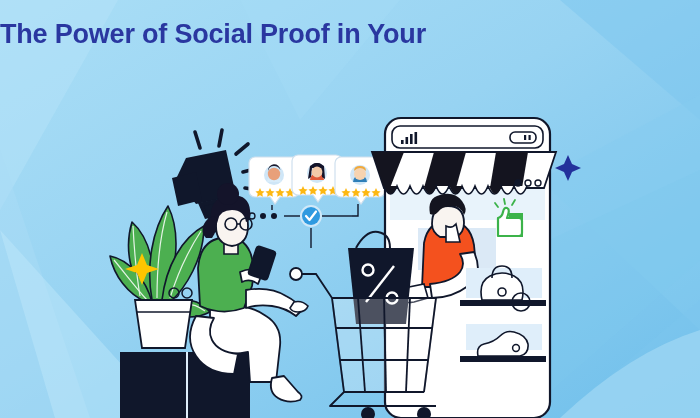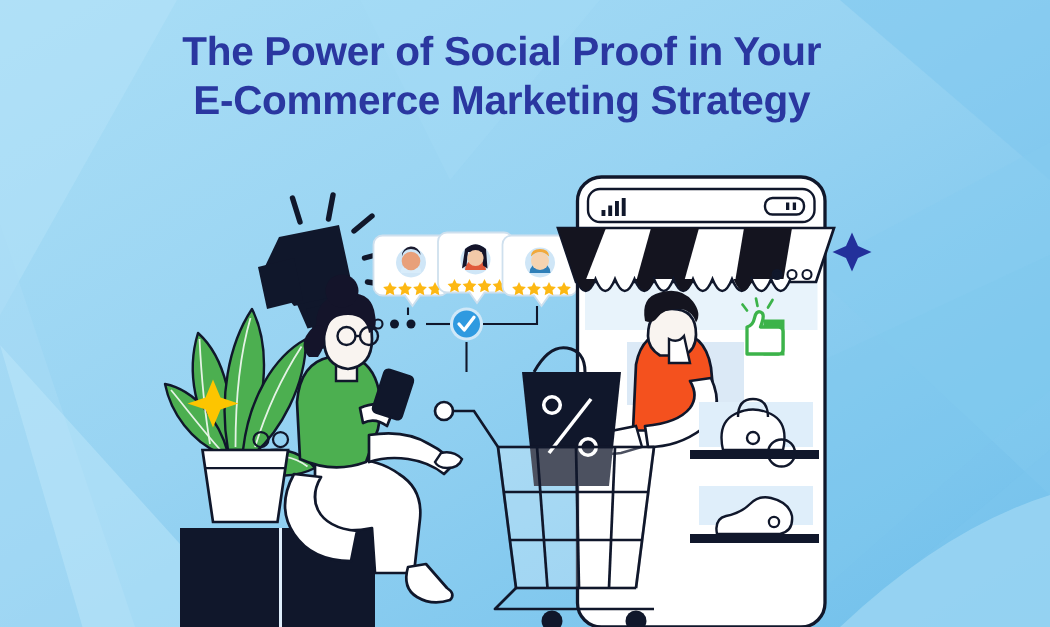--- a/index.html
+++ b/index.html
@@ -9,23 +9,22 @@
     font-family:"Liberation Sans", sans-serif;
     background:#8ecdf0;
   }
   #banner{
     position:relative;width:700px;height:418px;overflow:hidden;
     background:linear-gradient(160deg,#a9dcf5 0%,#9ed6f3 35%,#84c9ee 70%,#76c2ec 100%);
   }
 
   
   #title-block{
-    position:absolute;left:0;top:18px;width:639px;text-align:center;
+    position:absolute;left:0;top:18px;width:639px;
     z-index:40;
-    margin-left:15px;
   }
   #title-block .line{
     display:block;
     font-size:27px;line-height:33px;font-weight:bold;
     color:#2a37a0;letter-spacing:-0.2px;
     font-family:"Liberation Sans", sans-serif;
   }
 
   
   .svg-layer{position:absolute;left:0;top:0;width:700px;height:418px;}
@@ -50,21 +49,20 @@
     <polygon points="700,0 700,120 560,0" fill="#7ec7ee" opacity="0.55"></polygon>
     <polygon points="700,95 700,330 540,180" fill="#86cbef" opacity="0.45"></polygon>
     <polygon points="560,418 700,300 700,418" fill="#7cc6ee" opacity="0.5"></polygon>
     <path d="M560,418 Q630,352 700,330 L700,418 Z" fill="#a8dcf5" opacity="0.6"></path>
     <polygon points="240,0 400,0 300,120" fill="#a5dcf5" opacity="0.35"></polygon>
     <polygon points="420,300 700,170 700,260 520,418 430,418" fill="#7fc8ee" opacity="0.35"></polygon>
   </svg>
 
   <div id="title-block">
     <span class="line">The Power of Social Proof in Your</span>
-    <span class="line">E-Commerce Marketing Strategy</span>
   </div>
 
   <svg class="svg-layer" viewBox="0 0 700 418">
 
     <g>
       <rect x="120" y="352" width="130" height="66" fill="#10172b"></rect>
       <rect x="186" y="352" width="2" height="66" fill="#dfeefb"></rect>
     </g>
 
     <g>

